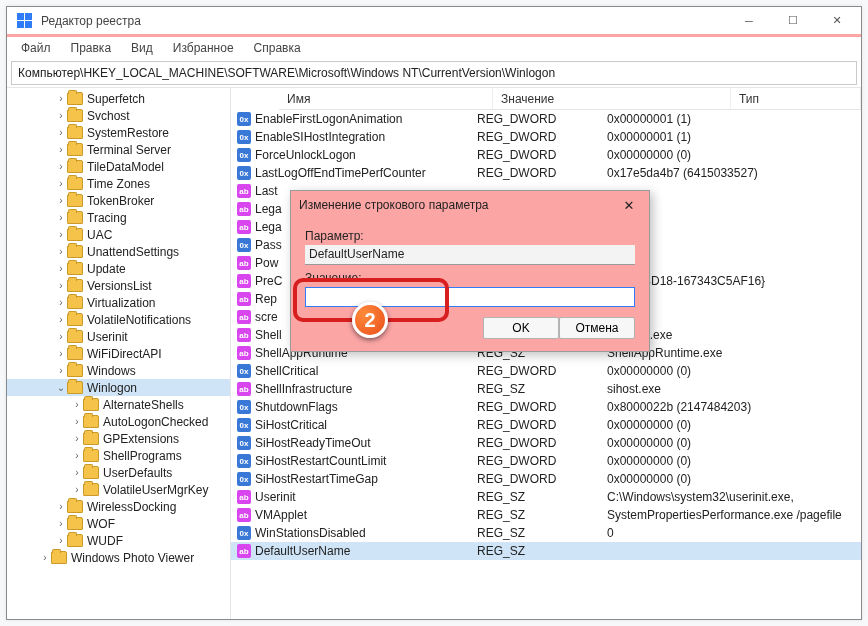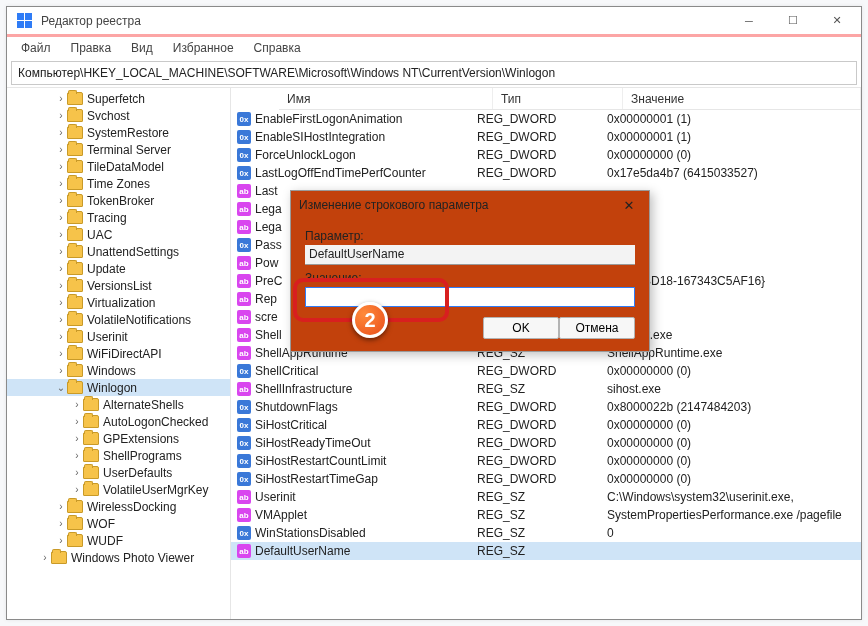--- a/index.html
+++ b/index.html
@@ -51,21 +51,21 @@
   .row .cell.name { width:240px; display:flex; align-items:center;}
   .row .cell.type { width:130px;}
   .row .cell.val  { flex:1;}
   .ico { width:14px; height:14px; margin-right:4px; flex:0 0 auto; border-radius:2px; display:flex; align-items:center; justify-content:center; font-size:8px; font-weight:bold; color:#fff;}
   .ico.sz { background:#d946ef; }
   .ico.dw { background:#3a78d8; }
   .row.selected { background:#cfe4f7; }
 
   
   .dialog {
-    position:absolute; left:290px; top:190px; width:360px; background:#c2410c;
+    position:absolute; left:290px; top:190px; width:360px; background:#fca5a5;
     border:1px solid #9a9a9a; box-shadow:3px 3px 10px rgba(0,0,0,.25);
     font-size:12px; color:#222;
   }
   .dialog .dlg-title{ height:28px; display:flex; align-items:center; padding:0 8px; font-size:12px; color:#222;}
   .dialog .dlg-title .x { margin-left:auto; width:24px; text-align:center; font-size:13px;}
   .dialog .dlg-body{ padding:4px 14px 12px 14px;}
   .dlg-label{ margin:6px 0 2px 0;}
   .dlg-field{ width:100%; height:20px; border:1px solid #b6b6b6; background:#fff; padding:2px 4px; font-size:12px;}
   .dlg-field.ro{ background:#f3f3f3; border-bottom:1px solid #999; border-left:none; border-right:none; border-top:none;}
   .dlg-btns{ display:flex; justify-content:flex-end; gap:0; margin-top:10px;}
@@ -252,22 +252,22 @@
         </div>
         <div class="tree-row" style="padding-left: 32px;">
           <span class="twisty">›</span>
           <span class="folder"></span>
           <span>Windows Photo Viewer</span>
         </div>
       </div>
     <div class="list">
       <div class="list-header">
         <div class="col col-name">Имя</div>
+        <div class="col col-val">Значение</div>
         <div class="col col-type">Тип</div>
-        <div class="col col-val">Значение</div>
       </div>
       <div class="list-body" id="rows">
           <div class="row">
             <div class="cell name">
               <span class="ico dw">0x</span>
               <span>EnableFirstLogonAnimation</span>
             </div>
             <div class="cell type">REG_DWORD</div>
             <div class="cell val">0x00000001 (1)</div>
           </div>

